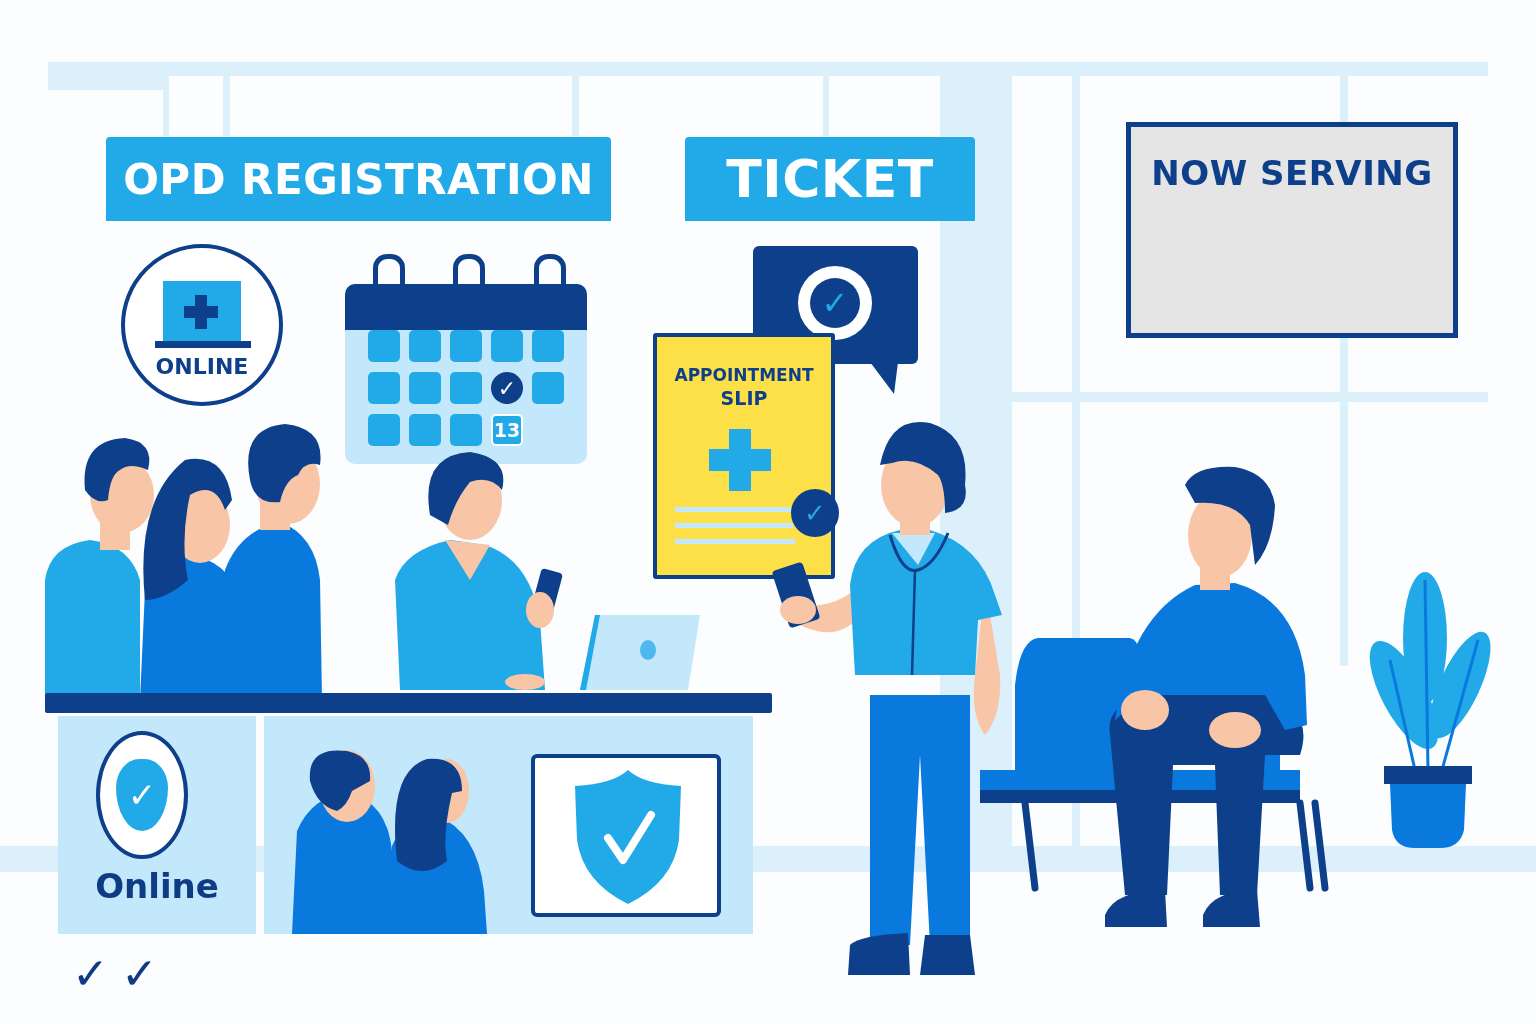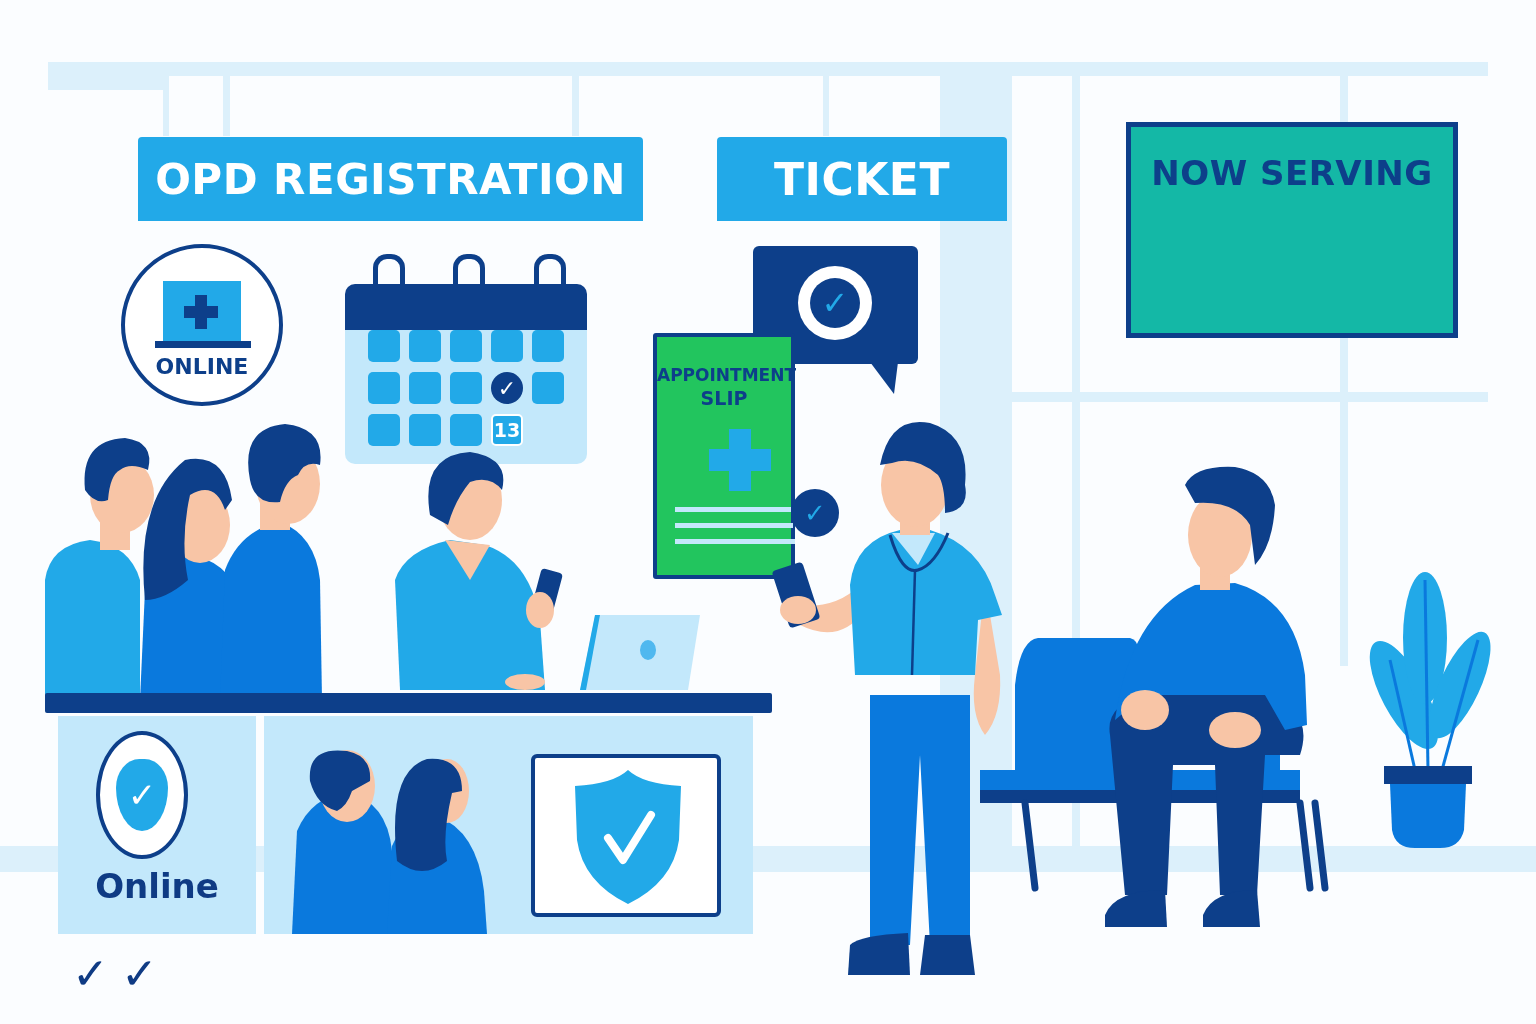--- a/index.html
+++ b/index.html
@@ -1,19 +1,19 @@
 <!DOCTYPE html>
 <html><head>
 <meta charset="utf-8">
 <style>
   html, body { margin:0; padding:0; }
   body { width:1536px; height:1024px; background:#fbfdff; position:relative; overflow:hidden; font-family:"DejaVu Sans", sans-serif; }
   .abs { position:absolute; }
   .bg-frame { background:#dcf0fb; }
-  .sign { background:#22a9e8; color:#fff; font-weight:bold; display:flex; align-items:center; justify-content:center; border-radius:4px 4px 0 0; letter-spacing:0.5px;margin-left:32px; }
+  .sign { background:#22a9e8; color:#fff; font-weight:bold; display:flex; align-items:center; justify-content:center; border-radius:4px 4px 0 0; letter-spacing:0.5px; }
   svg { position:absolute; overflow:visible; }
   .caption { color:#0f3b84; font-weight:bold; }
 </style>
 </head>
 <body>
 
 <div class="abs bg-frame" style="left:48px;top:62px;width:1440px;height:14px;"></div>
 <div class="abs bg-frame" style="left:48px;top:76px;width:116px;height:14px;"></div>
 <div class="abs bg-frame" style="left:163px;top:76px;width:6px;height:60px;"></div>
 <div class="abs bg-frame" style="left:223px;top:76px;width:7px;height:60px;"></div>
@@ -21,25 +21,25 @@
 <div class="abs bg-frame" style="left:823px;top:76px;width:6px;height:60px;"></div>
 <div class="abs bg-frame" style="left:940px;top:76px;width:72px;height:780px;"></div>
 <div class="abs bg-frame" style="left:1072px;top:76px;width:8px;height:780px;"></div>
 <div class="abs bg-frame" style="left:1340px;top:76px;width:8px;height:590px;"></div>
 <div class="abs bg-frame" style="left:1012px;top:392px;width:476px;height:10px;"></div>
 <div class="abs bg-frame" style="left:0;top:846px;width:1536px;height:26px;"></div>
 
 <div class="abs sign" style="left:106px;top:137px;width:505px;height:84px;font-size:42px;">
   <span>OPD REGISTRATION</span>
 </div>
-<div class="abs sign" style="left:685px;top:137px;width:290px;height:84px;font-size:44px;">
+<div class="abs sign" style="left:685px;top:137px;width:290px;height:84px;font-size:52px;">
   <span>TICKET</span>
 </div>
 
-<div class="abs" style="left:1126px;top:122px;width:332px;height:216px;border:5px solid #0d3f8a;background:#14b8a6;box-sizing:border-box;">
+<div class="abs" style="left:1126px;top:122px;width:332px;height:216px;border:5px solid #0d3f8a;background:#e5e5e5;box-sizing:border-box;">
   <div style="position:absolute;left:0;right:0;top:26px;text-align:center;color:#0d3f8a;font-weight:bold;font-size:34px;letter-spacing:0.5px;">NOW SERVING</div>
 </div>
 
 <div class="abs" style="left:121px;top:244px;width:162px;height:162px;border:4px solid #0d3f8a;border-radius:50%;background:#fff;box-sizing:border-box;">
   <div style="position:absolute;left:38px;top:33px;width:78px;height:60px;background:#22a9e8;">
     <div style="position:absolute;left:32px;top:14px;width:12px;height:34px;background:#0d3f8a;"></div>
     <div style="position:absolute;left:21px;top:25px;width:34px;height:12px;background:#0d3f8a;"></div>
   </div>
   <div style="position:absolute;left:30px;top:93px;width:96px;height:7px;background:#0d3f8a;"></div>
   <div style="position:absolute;left:0;right:0;top:106px;text-align:center;color:#0d3f8a;font-weight:bold;font-size:22px;">ONLINE</div>
@@ -76,21 +76,21 @@
 
 <div class="abs" style="left:753px;top:246px;width:165px;height:118px;background:#0d3f8a;border-radius:6px;">
   <div style="position:absolute;left:45px;top:20px;width:74px;height:74px;border-radius:50%;background:#fff;display:flex;align-items:center;justify-content:center;">
     <div style="width:50px;height:50px;border-radius:50%;background:#0d3f8a;color:#22a9e8;font-size:32px;font-weight:bold;display:flex;align-items:center;justify-content:center;">✓</div>
   </div>
 </div>
 <svg style="left:870px;top:362px;" width="30" height="34">
     <polygon points="0,0 28,0 24,32" fill="#0d3f8a"></polygon>
   </svg>
 
-<div class="abs" style="left:653px;top:333px;width:142px;height:246px;background:#22c55e;border:4px solid #0d3f8a;border-radius:3px;box-sizing:border-box;">
+<div class="abs" style="left:653px;top:333px;width:182px;height:246px;background:#fde047;border:4px solid #0d3f8a;border-radius:3px;box-sizing:border-box;">
   <div style="position:absolute;left:0;right:0;top:28px;text-align:center;color:#0d3f8a;font-weight:bold;font-size:17px;">APPOINTMENT</div>
   <div style="position:absolute;left:0;right:0;top:50px;text-align:center;color:#0d3f8a;font-weight:bold;font-size:19px;">SLIP</div>
   <div style="position:absolute;left:52px;top:92px;width:62px;height:62px;">
     <div style="position:absolute;left:20px;top:0;width:22px;height:62px;background:#22a9e8;"></div>
     <div style="position:absolute;left:0;top:20px;width:62px;height:22px;background:#22a9e8;"></div>
   </div>
   <div style="position:absolute;left:18px;top:170px;width:116px;height:5px;background:#c3e8fb;"></div>
   <div style="position:absolute;left:18px;top:186px;width:118px;height:5px;background:#c3e8fb;"></div>
   <div style="position:absolute;left:18px;top:202px;width:120px;height:5px;background:#c3e8fb;"></div>
 </div>

